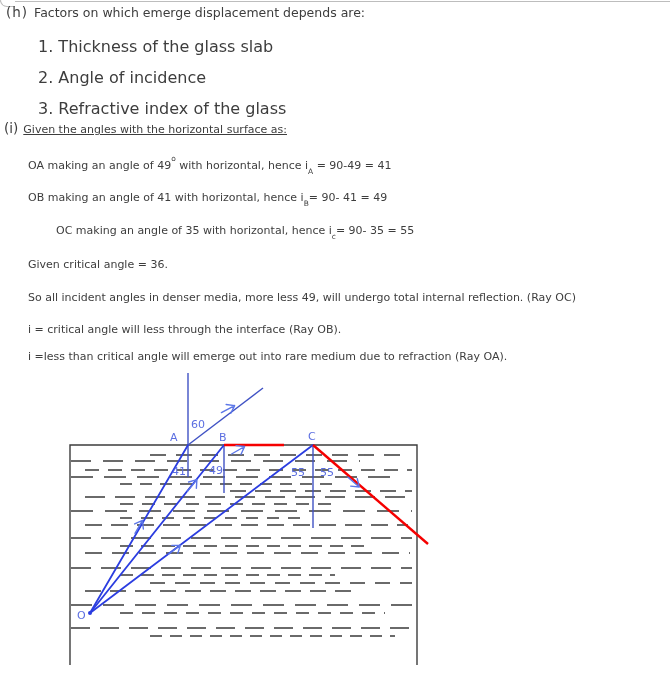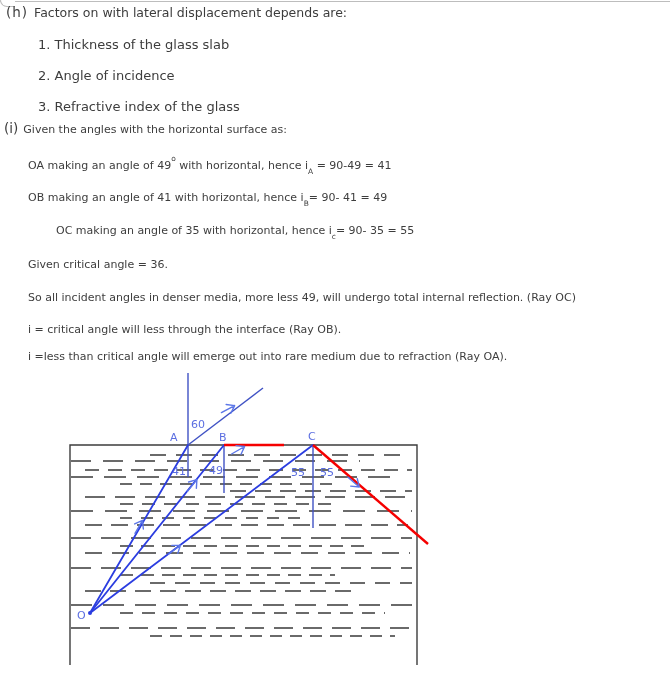--- a/index.html
+++ b/index.html
@@ -10,44 +10,44 @@
   }
   .t{position:absolute;margin:0;white-space:nowrap;}
   .top-rule{position:absolute;top:1px;left:0;width:670px;height:1px;background:#bdbdbd;}
   .top-curve{position:absolute;top:0;left:0;width:14px;height:6px;border-left:1px solid #bdbdbd;border-bottom:1px solid #bdbdbd;border-bottom-left-radius:7px;background:#fff;}
   .h-head{top:4px;left:6px;font-size:12.5px;}
   .sec-lbl{font-size:13.5px;letter-spacing:1px;}
   .h-title{margin-left:6px;}
   .item1{top:37px;}
   .item2{top:68px;}
   .item3{top:99px;}
-  .item{left:38px;font-size:13px;}
+  .item{left:38px;font-size:16px;}
   .i-head{top:120px;left:4px;font-size:11px;}
   .i-head .sec-lbl{font-size:13.5px;letter-spacing:0;}
-  .i-title{margin-left:5px;}
+  .i-title{margin-left:5px;text-decoration:underline;}
   .body{left:28px;font-size:11px;}
   .l-oa{top:157px;}
   .l-ob{top:191px;}
   .l-oc{top:224px;margin-left:28px;}
   .l-crit{top:258px;}
   .l-tir{top:291px;}
   .l-graze{top:323px;}
   .l-refr{top:350px;text-align:center;}
   sup{font-size:7.5px;position:relative;top:-3px;}
   sub{font-size:7.5px;position:relative;top:2px;}
   .diagram{position:absolute;top:370px;left:0;}
   .diagram text{font-family:"DejaVu Sans","Liberation Sans",sans-serif;font-size:11px;fill:#5b6ee1;}
 </style>
 </head>
 <body>
 
 <div class="top-rule"></div>
 <div class="top-curve"></div>
 
-<p class="t h-head"><span class="sec-lbl">(h)</span><span class="h-title">Factors on with lateral displacement depends are:</span></p>
+<p class="t h-head"><span class="sec-lbl">(h)</span><span class="h-title">Factors on which emerge displacement depends are:</span></p>
 
 <p class="t item item1">1. Thickness of the glass slab</p>
 <p class="t item item2">2. Angle of incidence</p>
 <p class="t item item3">3. Refractive index of the glass</p>
 
 <p class="t i-head"><span class="sec-lbl">(i)</span><span class="i-title">Given the angles with the horizontal surface as:</span></p>
 
 <p class="t body l-oa"><span>OA making an angle of 49</span><sup>o</sup><span> with horizontal, hence i</span><sub>A</sub><span> = 90-49 = 41</span></p>
 
 <p class="t body l-ob"><span>OB making an angle of 41 with horizontal, hence i</span><sub>B</sub><span>= 90- 41 = 49</span></p>

